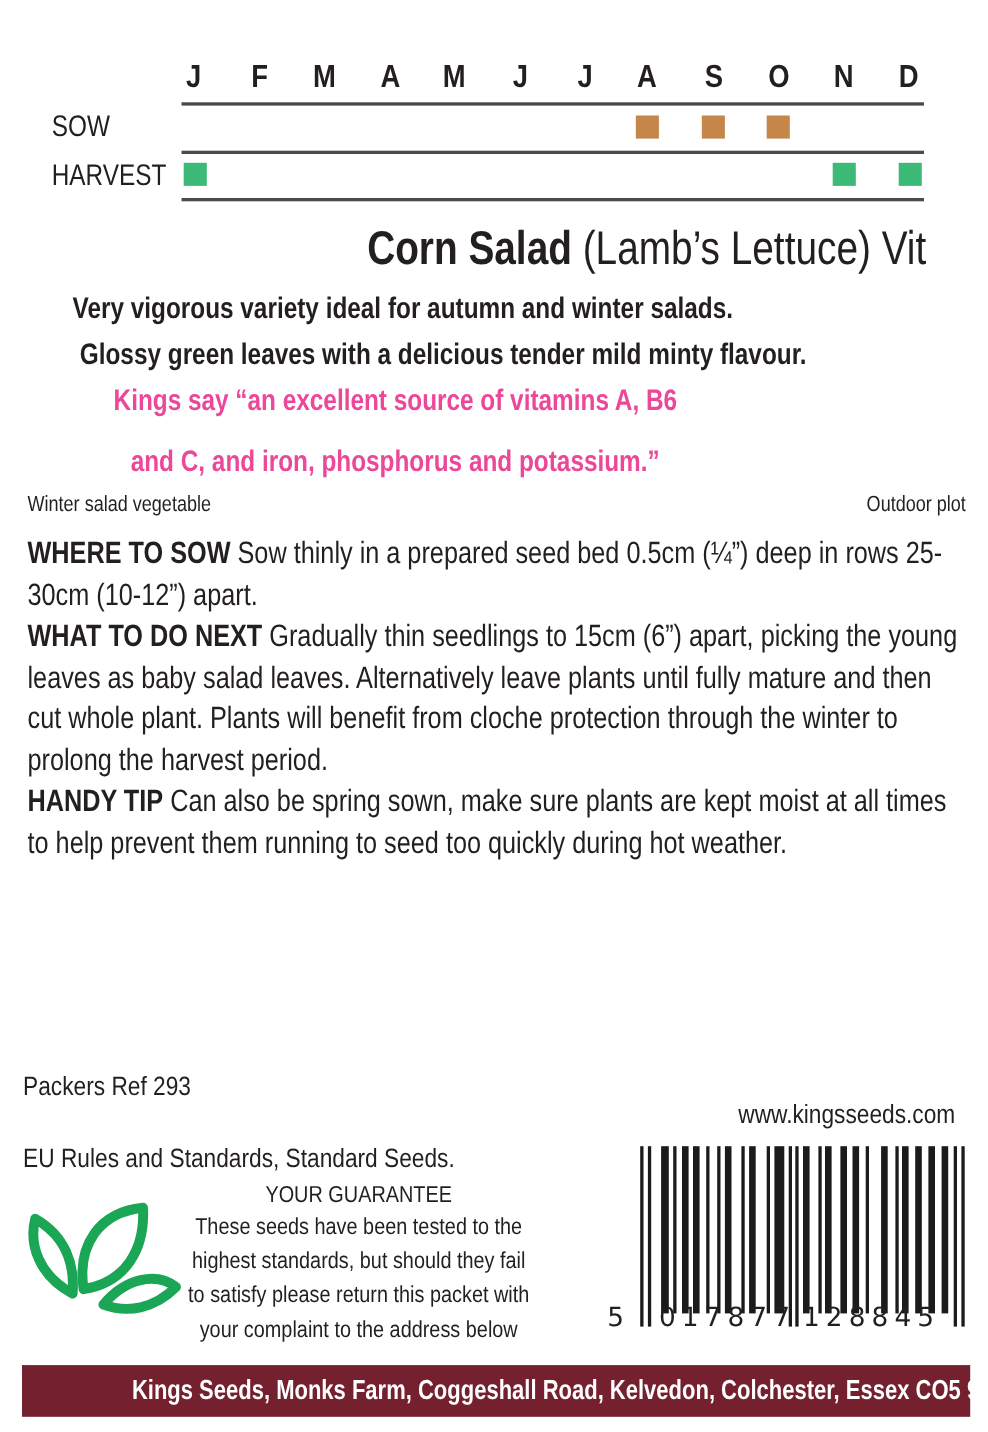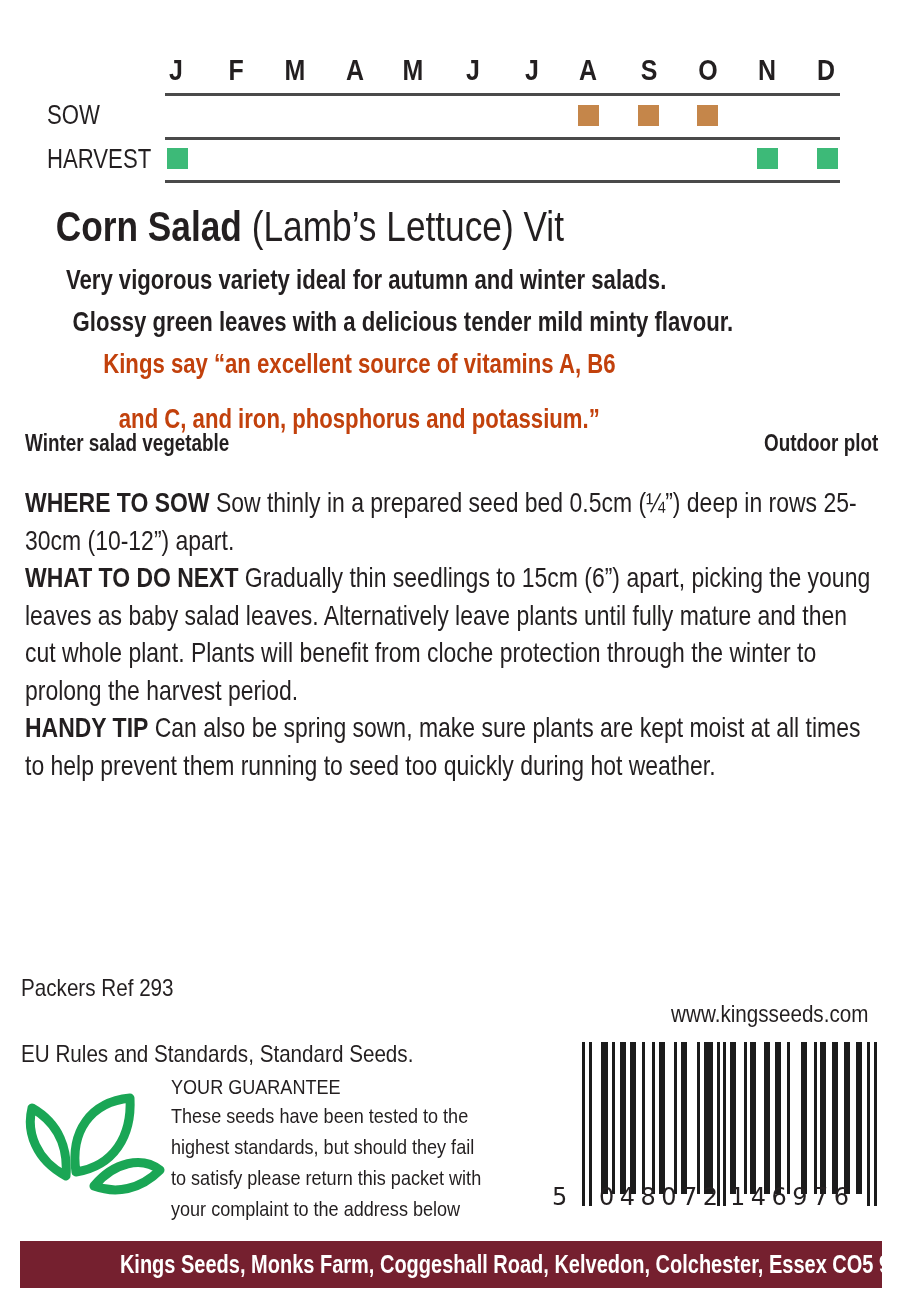--- a/index.html
+++ b/index.html
@@ -8,37 +8,37 @@
     .abs { position: absolute; }
 
     
     .month { position: absolute; top: 52px; width: 40px; margin-left: -20px; text-align: center;
              font-weight: bold; font-size: 29px; line-height: 36px; transform: scaleX(0.86); }
     .rule { position: absolute; left: 165px; width: 675px; height: 3px; background: #4a4a4a; }
     .rowlabel { position: absolute; left: 47px; font-size: 27px; line-height: 32px; transform: scaleX(0.82); transform-origin: left top; color: #231f20; }
     .sq { position: absolute; width: 21px; height: 21px; }
 
     
-    .title { position: absolute; left: 0; width: 898px; top: 200px; text-align: left; font-size: 43px; line-height: 52px; }
+    .title { position: absolute; left: 0; width: 898px; top: 200px; text-align: right; font-size: 43px; line-height: 52px; }
     .title-inner { display: inline-block; transform: scaleX(0.82); transform-origin: center top; white-space: nowrap; }
     .title b { font-weight: bold; }
 
     .desc { position: absolute; left: 0; width: 718px; text-align: center; font-weight: bold; font-size: 27px; line-height: 42px; }
     .desc span { display: inline-block; transform: scaleX(0.82); transform-origin: center top; white-space: nowrap; }
-    .quote { color: #c2410c; }
+    .quote { color: #ec4899; }
 
-    .cat { position: absolute; top: 424px; font-weight: bold; font-size: 23px; line-height: 38px; white-space: nowrap; }
+    .cat { position: absolute; top: 440px; font-weight: normal; font-size: 20px; line-height: 38px; white-space: nowrap; }
 
     .body-text { position: absolute; left: 25px; top: 484px; width: 1040px; font-size: 28px; line-height: 37.5px;
                  transform: scaleX(0.82); transform-origin: left top; color: #231f20; }
     .body-text p { margin: 0; }
     .body-text b { font-weight: bold; }
 
     .small { position: absolute; font-size: 24px; line-height: 29px; white-space: nowrap; color: #231f20; }
-    .guar { position: absolute; left: 171px; top: 1074px; font-size: 21px; line-height: 31px; color: #231f20; white-space: nowrap; }
+    .guar { position: absolute; left: 171px; top: 1074px; font-size: 21px; line-height: 31px; color: #231f20; white-space: nowrap; text-align: center; }
 
     .barcode { position: absolute; left: 582px; top: 1042px; width: 296px; height: 152px; }
     .bar { position: absolute; top: 0; background: #1b1b1b; }
     .bc-digits { position: absolute; top: 1183px; font-family: "DejaVu Sans", sans-serif; font-size: 24px; line-height: 28px; color: #231f20; }
 
     .footer { position: absolute; left: 20px; top: 1241px; width: 862px; height: 47px; background: #75202f; color: #ffffff;
               text-align: center; }
     .footer span { display: inline-block; font-weight: bold; font-size: 25px; line-height: 47px; transform: scaleX(0.8); transform-origin: center top; white-space: nowrap; }
   </style>
 </head>
@@ -171,18 +171,18 @@
   <div class="bar" style="left:232px; width:3px; height:152px"></div>
   <div class="bar" style="left:238px; width:6px; height:152px"></div>
   <div class="bar" style="left:250px; width:6px; height:152px"></div>
   <div class="bar" style="left:262px; width:6px; height:152px"></div>
   <div class="bar" style="left:274px; width:6px; height:152px"></div>
 
   <div class="bar" style="left:285px; width:3px; height:164px"></div>
   <div class="bar" style="left:292px; width:3px; height:164px"></div>
 </div>
 <div class="bc-digits" style="left:552px">5</div>
-<div class="bc-digits" style="left:599px; letter-spacing:5.5px">048072</div>
-<div class="bc-digits" style="left:730px; letter-spacing:5.5px">146976</div>
+<div class="bc-digits" style="left:599px; letter-spacing:5.5px">017877</div>
+<div class="bc-digits" style="left:730px; letter-spacing:5.5px">128845</div>
 
 <div class="footer">
   <span>Kings Seeds, Monks Farm, Coggeshall Road, Kelvedon, Colchester, Essex CO5 9PG</span>
 </div>
 
 </body></html>

